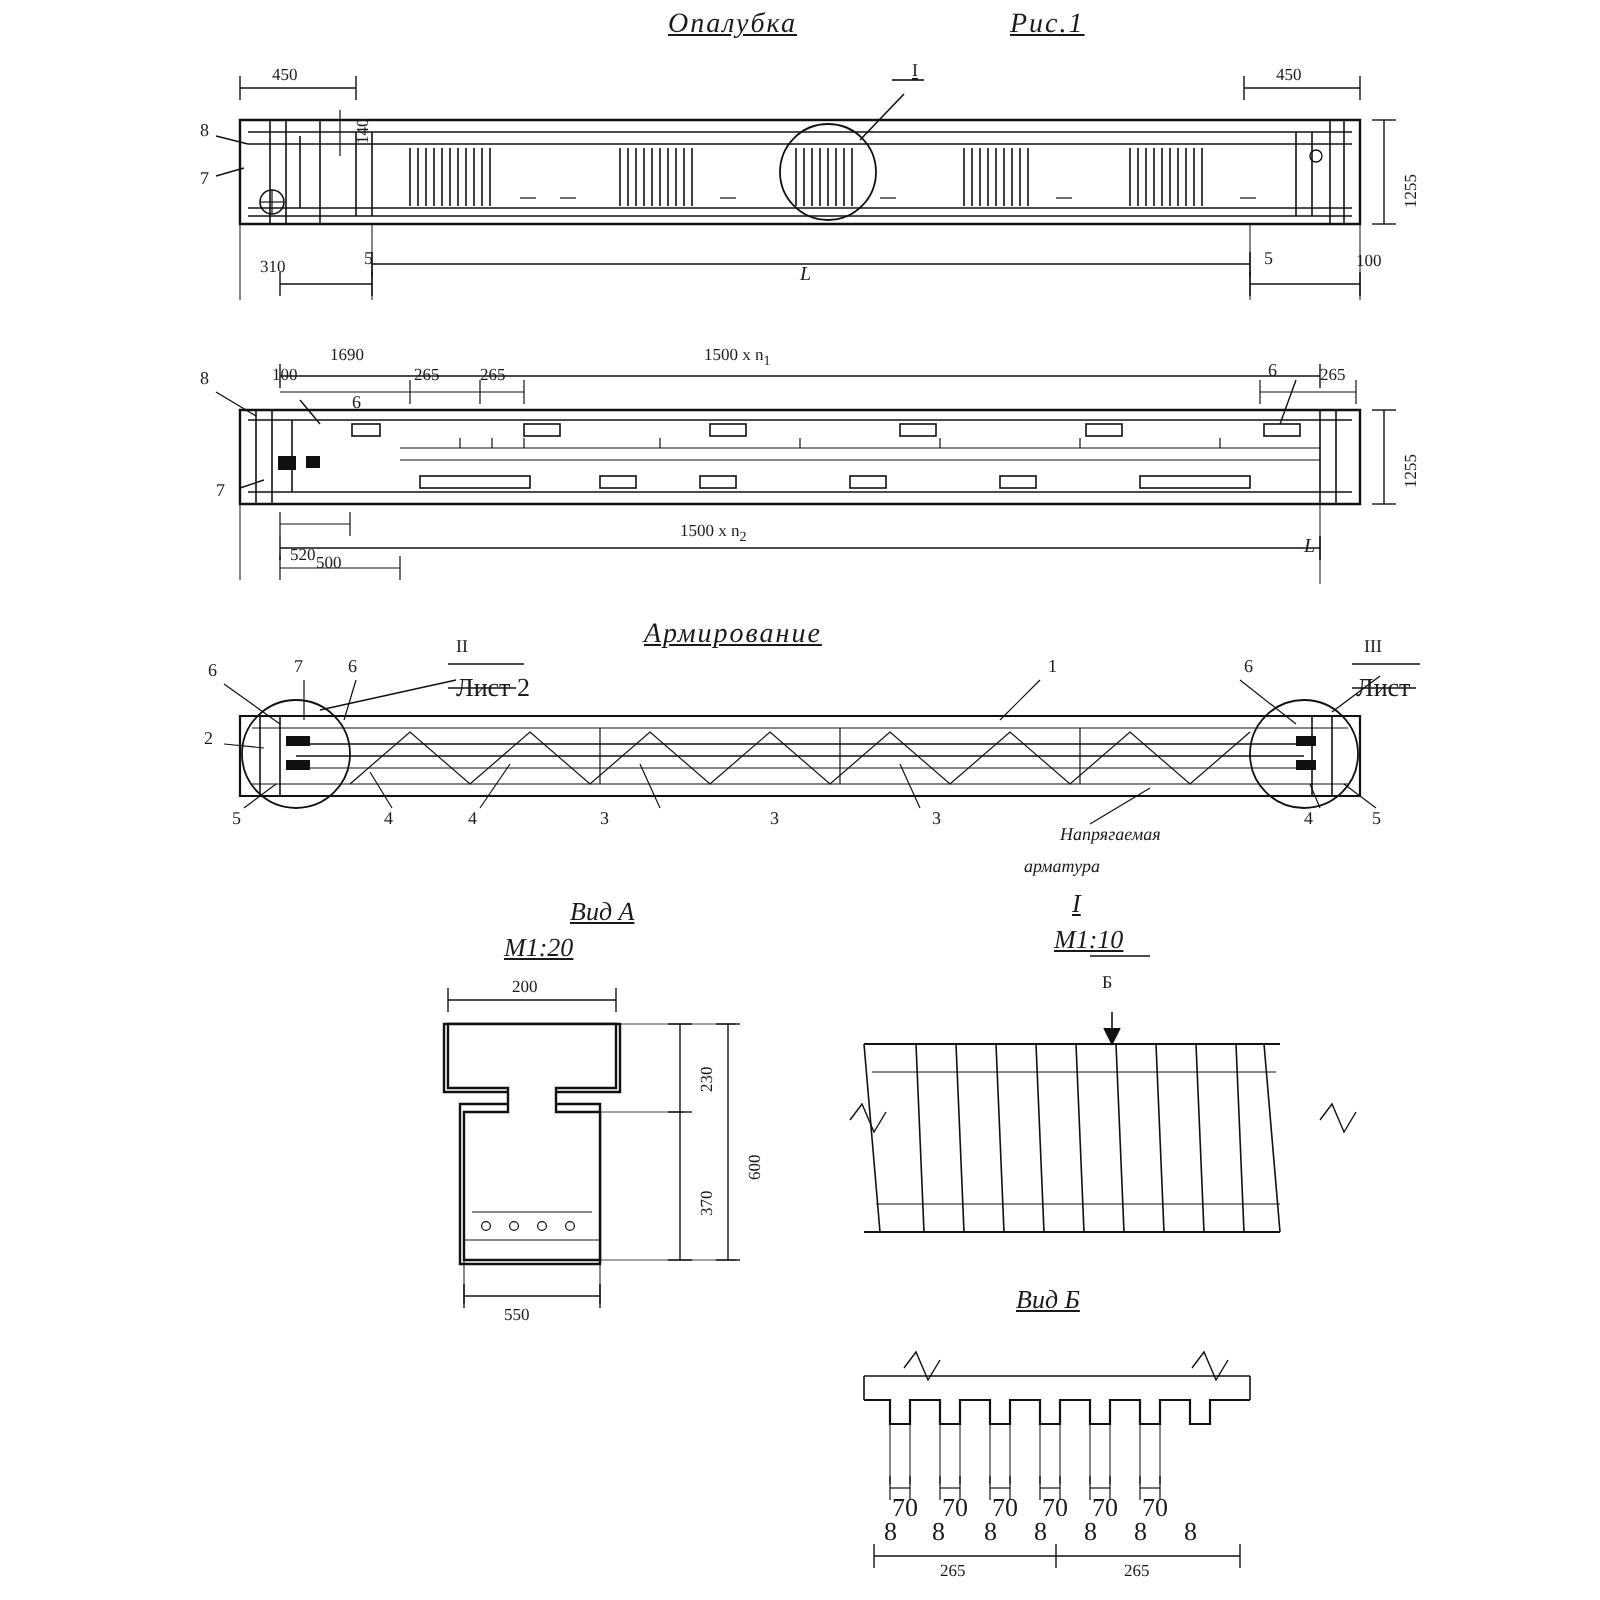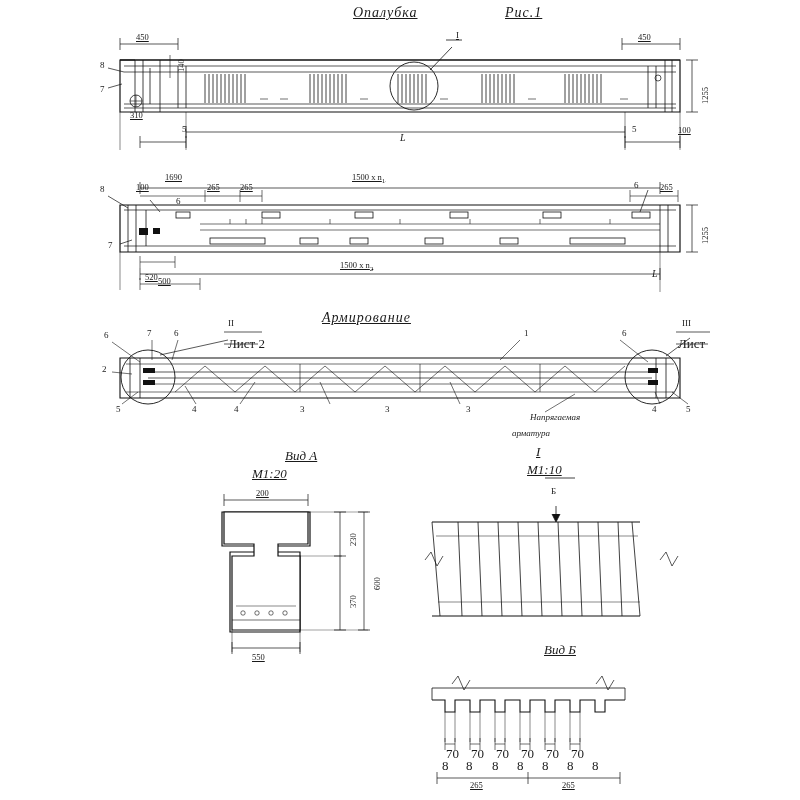--- a/index.html
+++ b/index.html
@@ -2,21 +2,21 @@
 <html><head>
 <meta charset="utf-8">
 <style>
   html,body{margin:0;padding:0;background:#fff;}
   body{width:800px;height:800px;position:relative;font-family:"Liberation Serif",serif;color:#1a1a1a;overflow:hidden;}
   .sheet{position:absolute;left:0;top:0;width:800px;height:800px;}
   svg{position:absolute;left:0;top:0;}
   .lbl{position:absolute;font-family:"Liberation Serif",serif;white-space:nowrap;}
   .ttl{font-size:14px;font-style:italic;text-decoration:underline;letter-spacing:1px;}
   .ttl2{font-size:13px;font-style:italic;text-decoration:underline;}
-  .dim{font-size:8.5px;text-decoration:underline;}
+  .dim{font-size:8.5px;}
   .dimv{font-size:8.5px;transform:rotate(-90deg);transform-origin:left top;}
   .num{font-size:9px;}
   .small{font-size:13px;}
   .ital{font-style:italic;font-size:10px;}
   .note{font-size:9px;font-style:italic;font-family:Liberation Serif, serif;}
 </style>
 </head>
 <body>
 
 <div class="sheet">
@@ -383,35 +383,35 @@
           <path d="M580 712 L580 742"></path>
     </g>
     <path d="M437 778 L528 778" stroke-width="0.7"></path>
     <path d="M437 772 L437 784" stroke-width="0.7"></path>
         <path d="M528 772 L528 784" stroke-width="0.7"></path>
     <path d="M528 778 L620 778" stroke-width="0.7"></path>
     <path d="M620 772 L620 784" stroke-width="0.7"></path>
   </g>
 </svg>
 
-<div class="lbl ttl" style="left:353px;top:5px;font-style:italic;">Опалубка</div>
+<div class="lbl ttl" style="left:334px;top:5px;font-style:italic;">Опалубка</div>
 <div class="lbl ttl" style="left:505px;top:5px;">Рис.1</div>
 <div class="lbl ttl" style="left:322px;top:310px;">Армирование</div>
 <div class="lbl ttl2" style="left:250px;top:448px;margin-left:35px;">Вид А</div>
 <div class="lbl ttl2" style="left:252px;top:466px;">М1:20</div>
 <div class="lbl ttl2" style="left:536px;top:444px;">I</div>
 <div class="lbl ttl2" style="left:527px;top:462px;">М1:10</div>
-<div class="lbl ttl2" style="left:544px;top:642px;">Вид Б</div>
+<div class="lbl ttl2" style="left:508px;top:642px;">Вид Б</div>
 
 <div class="lbl dim" style="left:136px;top:32px;">450</div>
 <div class="lbl dim" style="left:638px;top:32px;">450</div>
 <div class="lbl dimv" style="left:176px;top:72px;">140</div>
 <div class="lbl num" style="left:100px;top:60px;">8</div>
 <div class="lbl num" style="left:100px;top:84px;">7</div>
-<div class="lbl dim" style="left:130px;top:110px;">310</div>
+<div class="lbl dim" style="left:130px;top:128px;">310</div>
 <div class="lbl num" style="left:182px;top:124px;">5</div>
 <div class="lbl num" style="left:632px;top:124px;">5</div>
 <div class="lbl dim" style="left:678px;top:125px;">100</div>
 <div class="lbl dimv" style="left:700px;top:104px;">1255</div>
 <div class="lbl ital" style="left:400px;top:132px;">L</div>
 <div class="lbl num" style="left:456px;top:30px;text-decoration:underline;">I</div>
 
 <div class="lbl dim" style="left:352px;top:172px;"><span>1500 x n</span><sub style="font-size:7px;">1</sub></div>
 <div class="lbl dim" style="left:340px;top:260px;"><span>1500 x n</span><sub style="font-size:7px;">2</sub></div>
 <div class="lbl num" style="left:100px;top:184px;">8</div>

